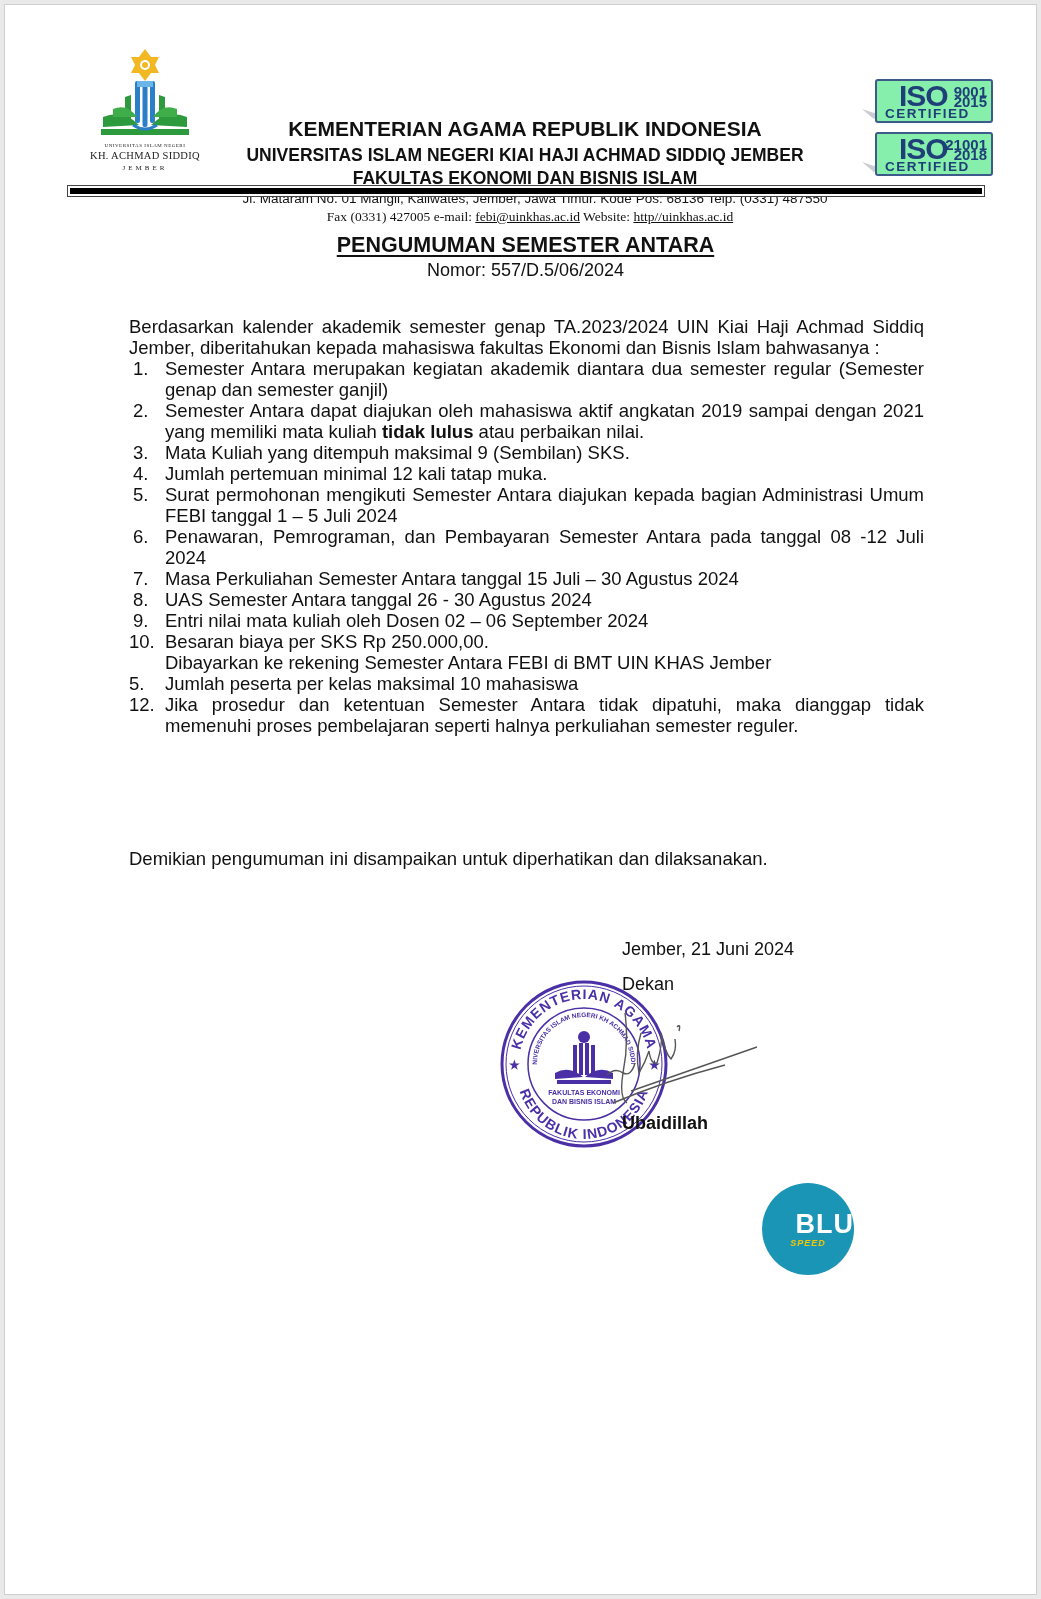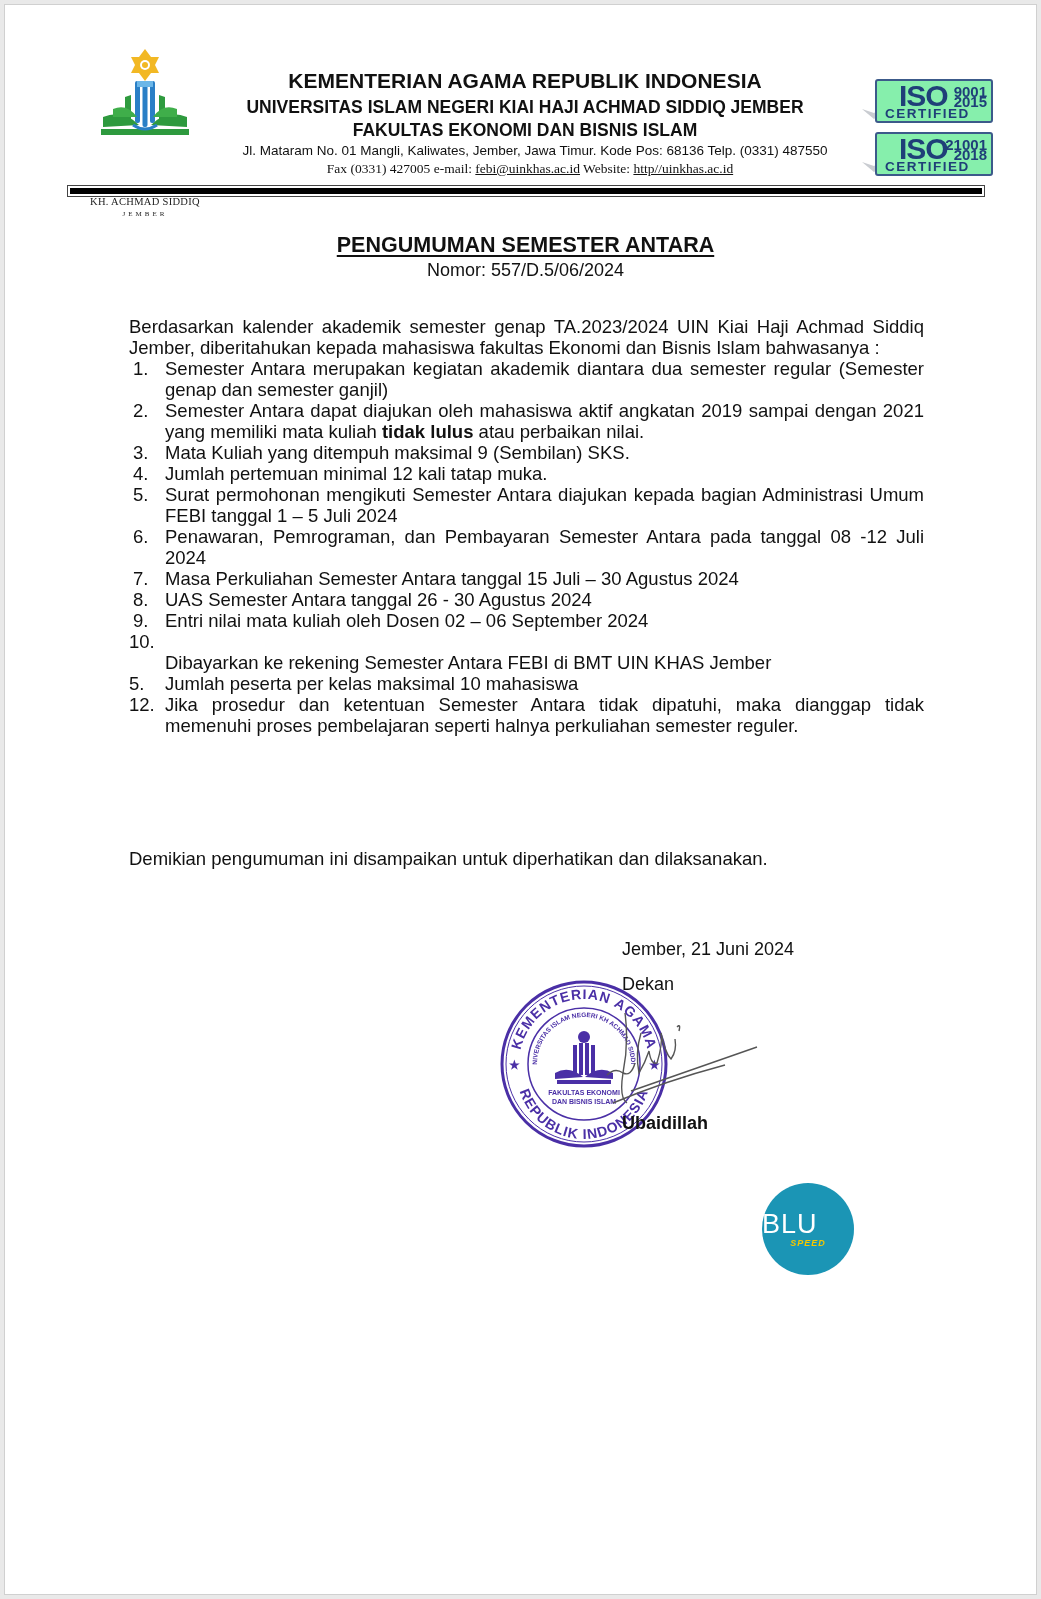--- a/index.html
+++ b/index.html
@@ -7,26 +7,26 @@
     width: 1041px; height: 1599px; background: #e9e9e9; position: relative;
     font-family: "Liberation Sans", sans-serif; color: #111; overflow: hidden;
   }
   .page {
     position: absolute; left: 4px; top: 4px; width: 1033px; height: 1591px;
     background: #ffffff; border: 1px solid #d0d0d0; box-sizing: border-box;
   }
   
   .logo { position: absolute; left: 80px; top: 42px; width: 120px; height: 130px; }
   .logo svg { position: absolute; left: 8px; top: 0; }
-  .logo-sub { position: absolute; left: 0; width: 120px; text-align: center; font-family: "Liberation Serif", serif; color: #222; margin-top: 46px; }
+  .logo-sub { position: absolute; left: 0; width: 120px; text-align: center; font-family: "Liberation Serif", serif; color: #222; }
   .logo-sub.l1 { top: 96px; font-size: 5px; letter-spacing: 0.5px; }
   .logo-sub.l2 { top: 103px; font-size: 10.5px; letter-spacing: 0.3px; }
   .logo-sub.l3 { top: 117px; font-size: 7px; letter-spacing: 3px; }
 
-  .lh { position: absolute; left: 190px; width: 680px; text-align: center; white-space: nowrap; }
+  .lh { position: absolute; left: 190px; width: 680px; text-align: center; white-space: nowrap; margin-top: 48px; }
   .lh1 { top: 64px; font-size: 21px; font-weight: bold; left: 180px; width: 680px; }
   .lh2 { top: 92px; font-size: 17.5px; font-weight: bold; left: 190px; width: 660px; }
   .lh3 { top: 115px; font-size: 17.5px; font-weight: bold; left: 190px; width: 660px; }
   .lh4 { top: 138px; font-size: 13.5px; left: 195px; width: 670px; }
   .lh5 { top: 156px; font-size: 13.5px; left: 190px; width: 670px; font-family: Liberation Serif, serif; }
   .lh5 .u { text-decoration: underline; }
 
   .iso { position: absolute; left: 870px; width: 118px; height: 44px; border: 2px solid #3c5a8a; border-radius: 3px; box-sizing: border-box; background: #86efac; }
   .iso.a { top: 74px; }
   .iso.b { top: 127px; }
@@ -54,21 +54,21 @@
   ol.items li .num.two { left: 0px; }
   .closing { position: absolute; left: 124px; top: 843px; font-size: 18.5px; }
 
   .place { position: absolute; left: 617px; top: 934px; font-size: 18px; }
   .role { position: absolute; left: 617px; top: 969px; font-size: 18px; }
   .signer { position: absolute; left: 617px; top: 1108px; font-size: 18px; font-weight: bold; }
 
   .stamp { position: absolute; left: 492px; top: 972px; width: 175px; height: 175px; }
   .signature { position: absolute; left: 600px; top: 998px; width: 175px; height: 110px; }
   .blu { position: absolute; left: 757px; top: 1178px; width: 92px; height: 92px; border-radius: 50%; background: #1b95b5; }
-  .blu .t { position: absolute; left: 0; width: 92px; top: 26px; text-align: left; color: #fff; font-weight: normal; font-size: 27px; letter-spacing: 1px; }
+  .blu .t { position: absolute; left: 0; width: 92px; top: 26px; text-align: right; color: #fff; font-weight: bold; font-size: 27px; letter-spacing: 1px; }
   .blu .s { position: absolute; left: 0; width: 92px; top: 55px; text-align: center; color: #f5c700; font-size: 9px; font-weight: bold; font-style: italic; letter-spacing: 1px; }
 </style>
 </head>
 <body>
 
 <div class="page">
 
   <div class="logo">
     <svg width="104" height="96" viewBox="0 0 104 96">
       <g fill="#f2b824">
@@ -131,21 +131,21 @@
     <ol class="items">
       <li><span class="num">1.</span><span>Semester Antara merupakan kegiatan akademik diantara dua semester regular (Semester genap dan semester ganjil)</span></li>
       <li><span class="num">2.</span><span>Semester Antara dapat diajukan oleh mahasiswa aktif angkatan 2019 sampai dengan 2021 yang memiliki mata kuliah </span><b>tidak lulus</b><span> atau perbaikan nilai.</span></li>
       <li><span class="num">3.</span><span>Mata Kuliah yang ditempuh maksimal 9 (Sembilan) SKS.</span></li>
       <li><span class="num">4.</span><span>Jumlah pertemuan minimal 12 kali tatap muka.</span></li>
       <li><span class="num">5.</span><span>Surat permohonan mengikuti Semester Antara diajukan kepada bagian Administrasi Umum FEBI tanggal 1 – 5 Juli 2024</span></li>
       <li><span class="num">6.</span><span>Penawaran, Pemrograman, dan Pembayaran Semester Antara pada tanggal 08 -12 Juli 2024</span></li>
       <li><span class="num">7.</span><span>Masa Perkuliahan Semester Antara tanggal 15 Juli – 30 Agustus 2024</span></li>
       <li><span class="num">8.</span><span>UAS Semester Antara tanggal 26 - 30 Agustus 2024</span></li>
       <li><span class="num">9.</span><span>Entri nilai mata kuliah oleh Dosen 02 – 06 September 2024</span></li>
-      <li><span class="num two">10.</span><br><span>Dibayarkan ke rekening Semester Antara FEBI di BMT UIN KHAS Jember</span></li>
+      <li><span class="num two">10.</span><span>Besaran biaya per SKS Rp 250.000,00.</span><br><span>Dibayarkan ke rekening Semester Antara FEBI di BMT UIN KHAS Jember</span></li>
       <li><span class="num two">5.</span><span>Jumlah peserta per kelas maksimal 10 mahasiswa</span></li>
       <li><span class="num two">12.</span><span>Jika prosedur dan ketentuan Semester Antara tidak dipatuhi, maka dianggap tidak memenuhi proses pembelajaran seperti halnya perkuliahan semester reguler.</span></li>
     </ol>
   </div>
   <div class="closing">Demikian pengumuman ini disampaikan untuk diperhatikan dan dilaksanakan.</div>
 
   <div class="place">Jember, 21 Juni 2024</div>
 
   <svg class="stamp" viewBox="0 0 175 175">
     <defs>

